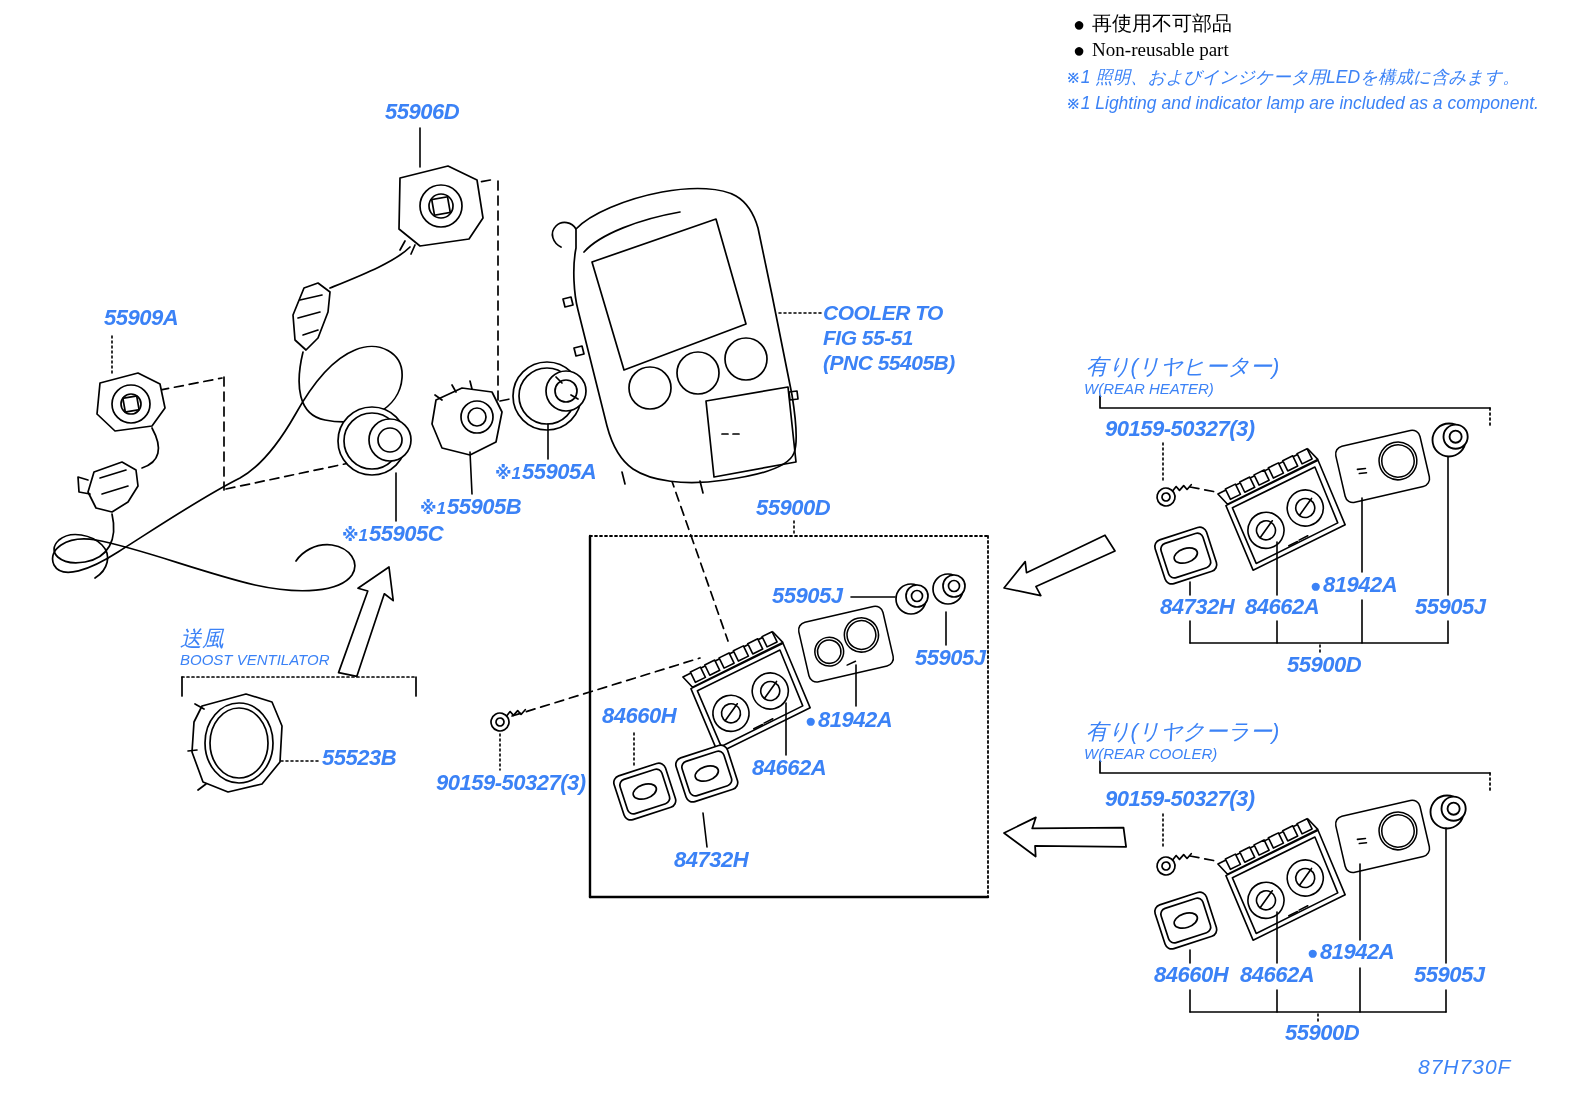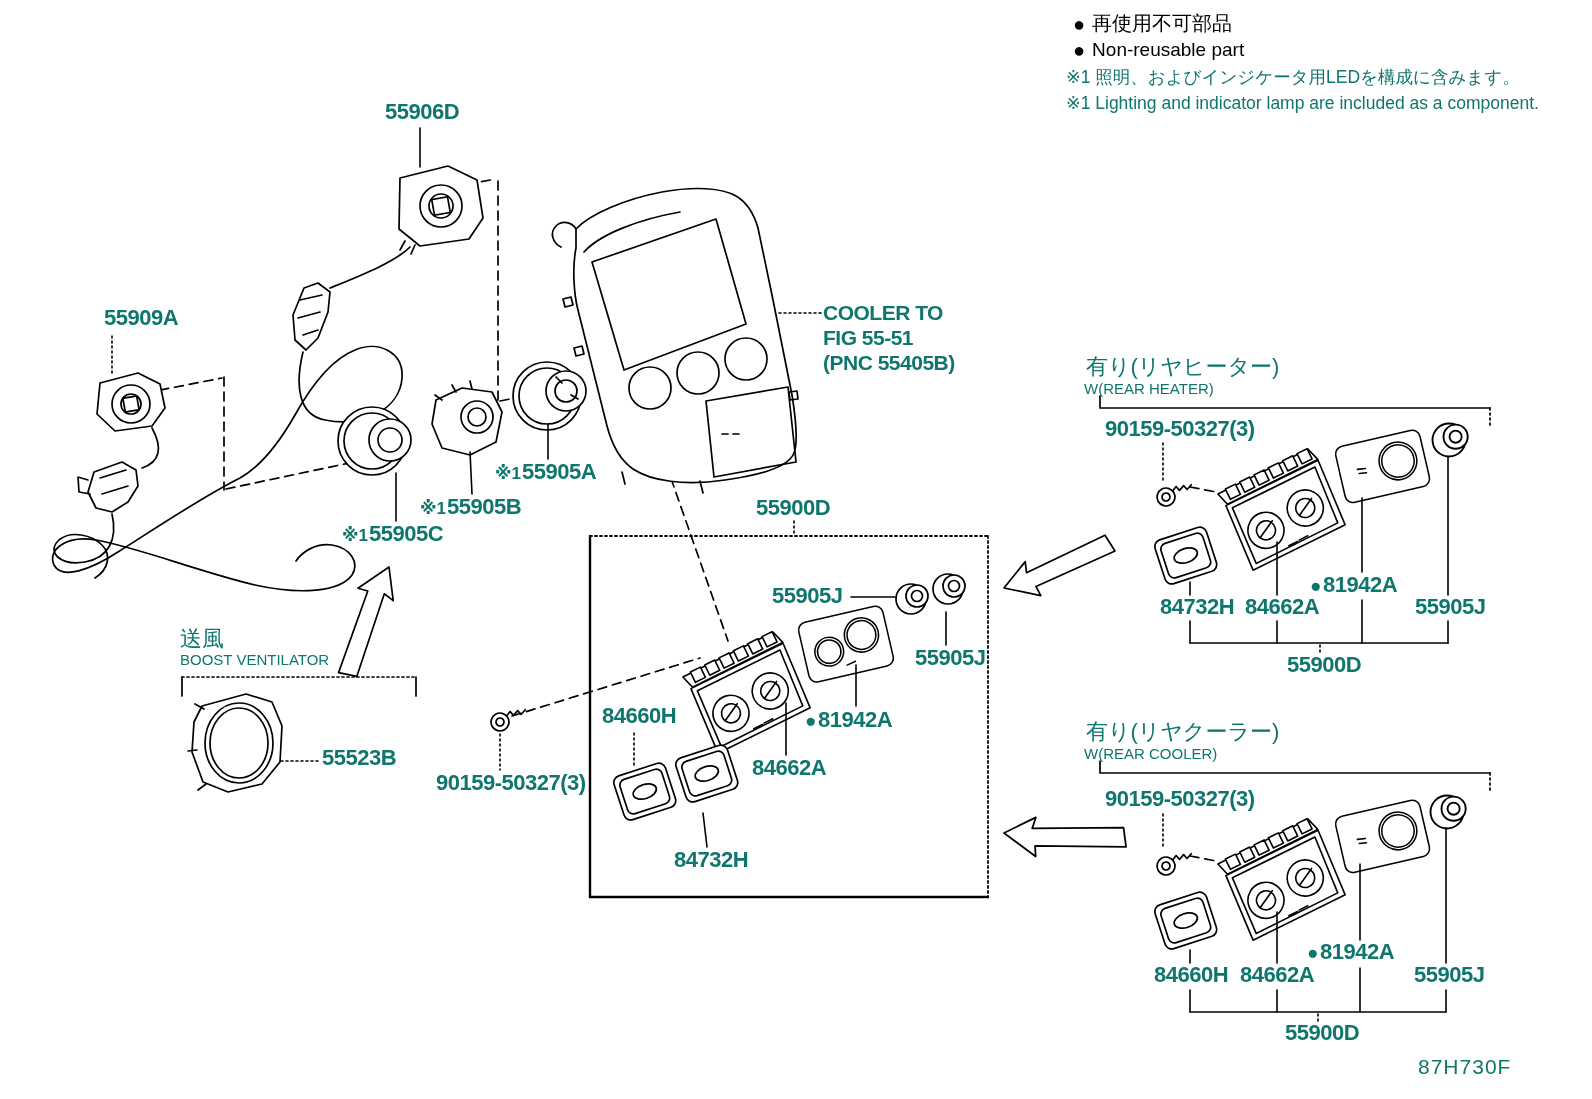--- a/index.html
+++ b/index.html
@@ -3,27 +3,27 @@
 <meta charset="utf-8">
 <style>
   * { margin:0; padding:0; box-sizing:border-box; }
   html,body { background:#fff; }
   .stage {
     position:relative; width:1592px; height:1099px; background:#ffffff;
     font-family:"Liberation Sans","DejaVu Sans",sans-serif; color:#000;
     overflow:hidden;
   }
   .stage > svg { position:absolute; left:0; top:0; }
-  .lbl { position:absolute; white-space:nowrap; line-height:1; color:#0f766e; }
+  .lbl { position:absolute; white-space:nowrap; line-height:1; color:#3b82f6;font-style:italic; }
   .pn  { font-weight:bold; font-size:22px; letter-spacing:-0.5px; }
   .pn .pfx { font-size:17px; letter-spacing:0; margin-right:1px; }
   .pn .dot { font-size:19px; margin-right:2px; }
   .hdr { font-size:15px; letter-spacing:0; }
   .jp  { font-size:22px; }
-  .leg-line { position:absolute; white-space:nowrap; line-height:1; }
+  .leg-line { position:absolute; white-space:nowrap; line-height:1;font-family:Liberation Serif, serif; }
   .leg-line .dot { font-size:20px; margin-right:7px; vertical-align:-1px; }
   .note { font-size:17.5px; }
   .refer div { line-height:25px; }
   .code { font-size:21px; letter-spacing:1px; }
 </style>
 </head>
 <body>
 
 <div class="stage">
 

